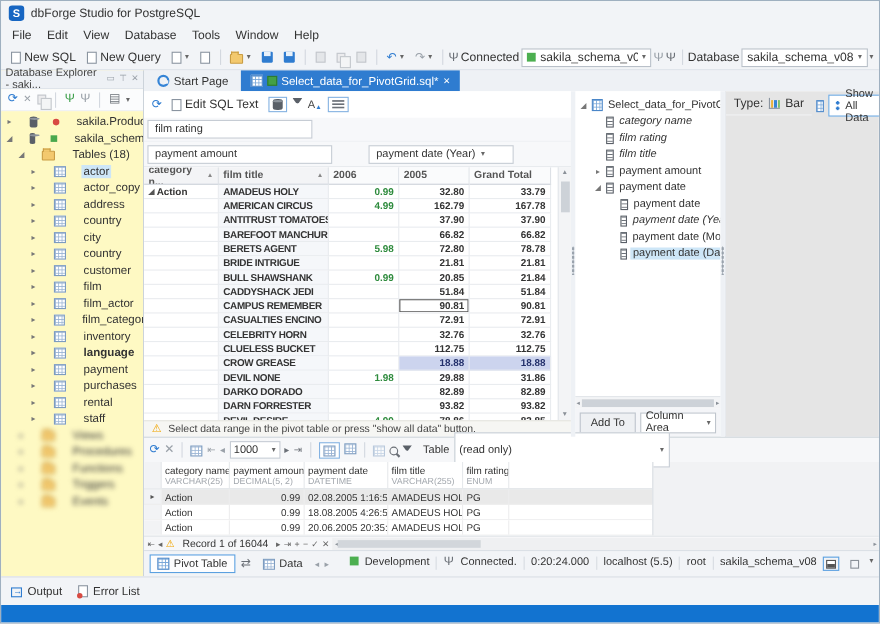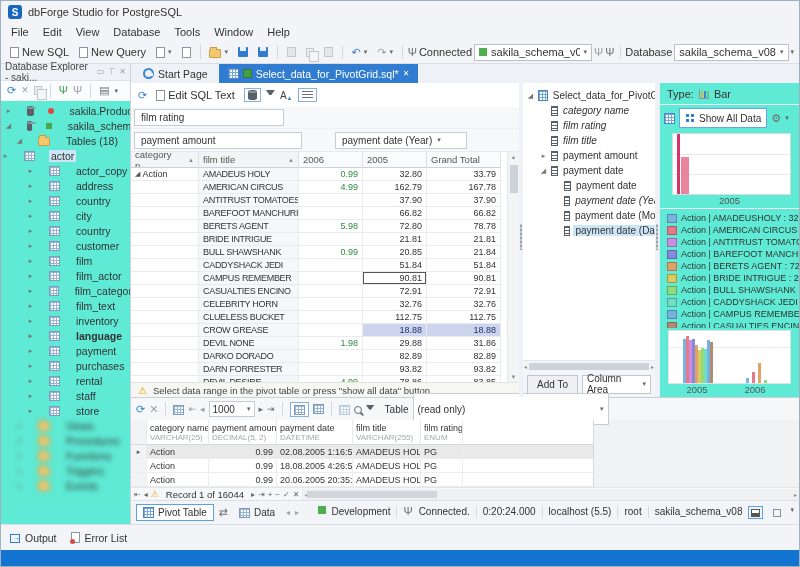--- a/index.html
+++ b/index.html
@@ -49,21 +49,21 @@
   .mi-search::after{content:"";position:absolute;right:-3px;bottom:-2px;width:4px;height:1.5px;background:#6b7077;transform:rotate(45deg);}
   .mi-outbox{width:10px;height:9px;border:1px solid #2f7cd0;margin-top:1px;}
   .mi-outbox::after{content:"→";position:absolute;left:1px;top:-2px;font-size:8px;color:#2f7cd0;}
   .mi-errdoc{width:9px;height:11px;border:1px solid #8a94a0;background:#fff;}
   .mi-errdoc::after{content:"";position:absolute;left:-2px;bottom:-2px;width:5px;height:5px;border-radius:50%;background:#d84a42;}
   .mi-chartico{width:10px;height:10px;border-bottom:1px solid #8a94a0;border-left:1px solid #8a94a0;background-image:linear-gradient(90deg,#e8b23c 0 2px,transparent 2px 3px,#3584d6 3px 5px,transparent 5px 6px,#7bbf6a 6px 8px,transparent 8px);background-size:8px 7px;background-position:1px bottom;background-repeat:no-repeat;}
   .boxed{border:1px solid #84b2e2;background:#fff;padding:1px 3px;display:flex;align-items:center;gap:2px;}
 
   
   .main{flex:1;display:flex;min-height:0;}
-  .sidebar{width:130px;background:#5eead4;border-right:1px solid #ccd3da;display:flex;flex-direction:column;}
+  .sidebar{width:130px;background:#fef9c3;border-right:1px solid #ccd3da;display:flex;flex-direction:column;}
   .sb-title{height:17px;background:#eef1f5;border-bottom:1px solid #dfe4ea;display:flex;align-items:center;gap:4px;font-size:10px;padding:0 4px;color:#444;}
   .sb-title .spacer{flex:1;}
   .sb-tools{height:20px;display:flex;align-items:center;gap:5px;padding:0 6px;background:#fbfcfd;border-bottom:1px solid #f0f2f4;}
   .sb-tree{flex:1;overflow:hidden;padding-top:2px;position:relative;}
   .tree-row{height:15px;display:flex;align-items:center;gap:14px;font-size:10.5px;white-space:nowrap;}
   .tree-row .exp{width:9px;font-size:7px;color:#777;text-align:center;flex:none;}
   .tree-row.sel .lbl{background:#cde6f7;}
   .tree-row .lbl{padding:0 2px;overflow:hidden;}
   .dot{width:6px;height:6px;flex:none;}
   .blur-group{filter:blur(2.5px);}
@@ -75,21 +75,21 @@
   .tab .x{font-size:8px;}
 
   .docarea{flex:1;display:flex;min-height:0;background:#fff;}
   .pivotpane{flex:1;display:flex;flex-direction:column;min-width:0;background:#fff;}
   .pp-toolbar{height:24px;display:flex;align-items:center;gap:5px;padding:0 7px;}
   .pp-row1{height:22px;background:#f7f8fa;border-bottom:1px solid #eef0f3;display:flex;align-items:center;padding:0 3px;}
   .pp-row2{height:23px;background:#f7f8fa;border-bottom:1px solid #e6e9ed;display:flex;align-items:center;padding:0 3px;}
   .chip{height:17px;background:#fff;border:1px solid #c6ccd4;display:flex;align-items:center;gap:5px;padding:0 6px;font-size:10px;}
 
   .pgrid{flex:1;display:flex;min-height:0;}
-  .pgrid-main{flex:1;overflow:hidden;}
+  .pgrid-main{flex:1;overflow:hidden;font-weight:bold;}
   .phead{display:flex;height:16px;}
   .phcell{font-size:9.5px;color:#555;background:#f3f4f6;border-right:1px solid #dde1e6;border-bottom:1px solid #ccd2d9;display:flex;align-items:center;gap:4px;padding:0 4px;overflow:hidden;}
   .phcell.val{background:#fafbfc;}
   .phcell .sort{font-size:6px;color:#888;margin-left:auto;}
   .prow{display:flex;height:13px;}
   .pcell{font-size:9px;border-right:1px solid #e9ecef;border-bottom:1px solid #e9ecef;display:flex;align-items:center;padding:0 4px;white-space:nowrap;overflow:hidden;}
   .pcell.cat{width:68px;gap:2px;}
   .pcell.cat .exp{font-size:7px;color:#555;}
   .pcell.film{width:100px;background:#f5f7fa;letter-spacing:-0.3px;}
   .pcell.num{justify-content:flex-end;}
@@ -114,21 +114,21 @@
   .ft-row .exp{width:9px;font-size:7px;color:#777;text-align:center;flex:none;}
   .ft-row .lbl{padding:0 2px;overflow:hidden;}
   .ft-row .lbl.it{font-style:italic;}
   .ft-row.sel .lbl{background:#cde6f7;}
   .ft-hscroll{height:11px;background:#f3f4f6;border-top:1px solid #e3e6ea;display:flex;align-items:center;font-size:6px;color:#8a9098;padding:0 1px;}
   .ft-hscroll .thumb{flex:1;height:7px;background:#cdd2d8;margin:0 2px;}
   .ft-bottom{height:26px;display:flex;gap:4px;align-items:center;padding:0 4px;background:#f4f5f8;}
   .addto{height:19px;border:1px solid #bfc5cd;background:#eef0f3;display:flex;align-items:center;padding:0 9px;}
   .areadd{height:19px;flex:1;border:1px solid #bfc5cd;background:#fff;display:flex;align-items:center;justify-content:space-between;padding:0 4px;}
 
-  .chartpane{width:140px;background:#5eead4;display:flex;flex-direction:column;border-left:1px solid #e7eaee;}
+  .chartpane{width:140px;background:#e5e5e5;display:flex;border-left:1px solid #e7eaee;}
   .cp-type{height:22px;display:flex;align-items:center;gap:5px;padding:0 7px;border-bottom:1px solid #f1f2f4;}
   .cp-btns{height:26px;display:flex;align-items:center;gap:4px;padding:0 4px;}
   .sad{height:20px;border:1px solid #6aa7e0;background:#fff;display:flex;align-items:center;gap:4px;padding:0 5px;font-size:10px;}
   .chart1{height:62px;margin:2px 8px 0 12px;border:1px solid #d7dadf;position:relative;background:#fff;}
   .chart1 .gl{position:absolute;left:0;right:0;height:1px;background:#e8eaed;}
   .c1bars{position:absolute;left:4px;bottom:0;top:0;display:flex;align-items:flex-end;gap:1px;}
   .c1bar{flex:none;}
   .cp-axis1{height:13px;text-align:center;font-size:9.5px;color:#555;}
   .cp-legend{flex:1;overflow:hidden;border-top:1px solid #f1f2f4;padding:3px 0 0 7px;}
   .lg-row{height:12px;display:flex;align-items:center;gap:4px;font-size:9px;white-space:nowrap;}
@@ -300,21 +300,21 @@
               <span class="exp">◢</span>
               <span class="mi mi-db"></span>
               <span class="dot" style="background: rgb(73, 168, 77);"></span>
               <span class="lbl">sakila_schema_v08.Test</span>
             </div>
             <div class="tree-row" style="padding-left: 14px;">
               <span class="exp">◢</span>
               <span class="mi mi-folder"></span>
               <span class="lbl">Tables (18)</span>
             </div>
-            <div class="tree-row sel" style="">
+            <div class="tree-row sel" style="padding-left: 25px;">
               <span class="exp">▸</span>
               <span class="mi mi-table"></span>
               <span class="lbl">actor</span>
             </div>
             <div class="tree-row" style="padding-left: 25px;">
               <span class="exp">▸</span>
               <span class="mi mi-table"></span>
               <span class="lbl">actor_copy</span>
             </div>
             <div class="tree-row" style="padding-left: 25px;">
@@ -353,25 +353,20 @@
               <span class="lbl">film_actor</span>
             </div>
             <div class="tree-row" style="padding-left: 25px;">
               <span class="exp">▸</span>
               <span class="mi mi-table"></span>
               <span class="lbl">film_category</span>
             </div>
             <div class="tree-row" style="padding-left: 25px;">
               <span class="exp">▸</span>
               <span class="mi mi-table"></span>
-              <span class="lbl">film_text</span>
-            </div>
-            <div class="tree-row" style="padding-left: 25px;">
-              <span class="exp">▸</span>
-              <span class="mi mi-table"></span>
               <span class="lbl">inventory</span>
             </div>
             <div class="tree-row" style="padding-left: 25px; font-weight: bold;">
               <span class="exp">▸</span>
               <span class="mi mi-table"></span>
               <span class="lbl">language</span>
             </div>
             <div class="tree-row" style="padding-left: 25px;">
               <span class="exp">▸</span>
               <span class="mi mi-table"></span>
@@ -384,25 +379,20 @@
             </div>
             <div class="tree-row" style="padding-left: 25px;">
               <span class="exp">▸</span>
               <span class="mi mi-table"></span>
               <span class="lbl">rental</span>
             </div>
             <div class="tree-row" style="padding-left: 25px;">
               <span class="exp">▸</span>
               <span class="mi mi-table"></span>
               <span class="lbl">staff</span>
-            </div>
-            <div class="tree-row" style="padding-left: 25px;">
-              <span class="exp">▸</span>
-              <span class="mi mi-table"></span>
-              <span class="lbl">store</span>
             </div>
           </div>
         <div id="explorer-blur" class="blur-group">
             <div class="tree-row" style="padding-left: 14px;">
               <span class="exp">▸</span>
               <span class="mi mi-folder"></span>
               <span class="lbl">Views</span>
             </div>
             <div class="tree-row" style="padding-left: 14px;">
               <span class="exp">▸</span>

